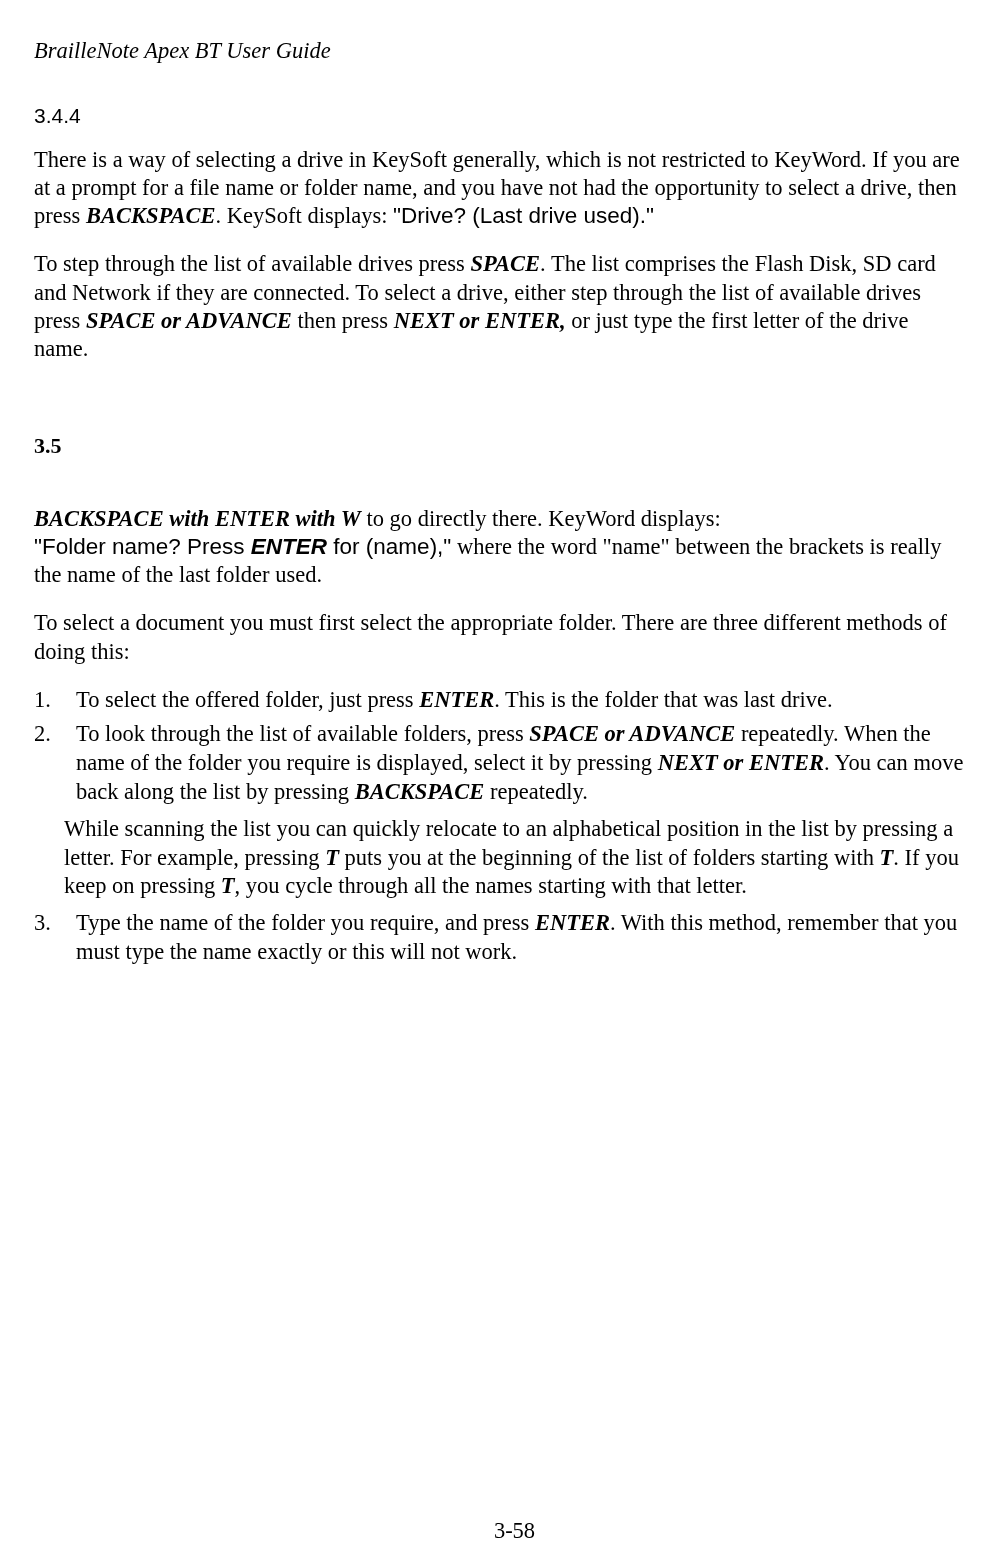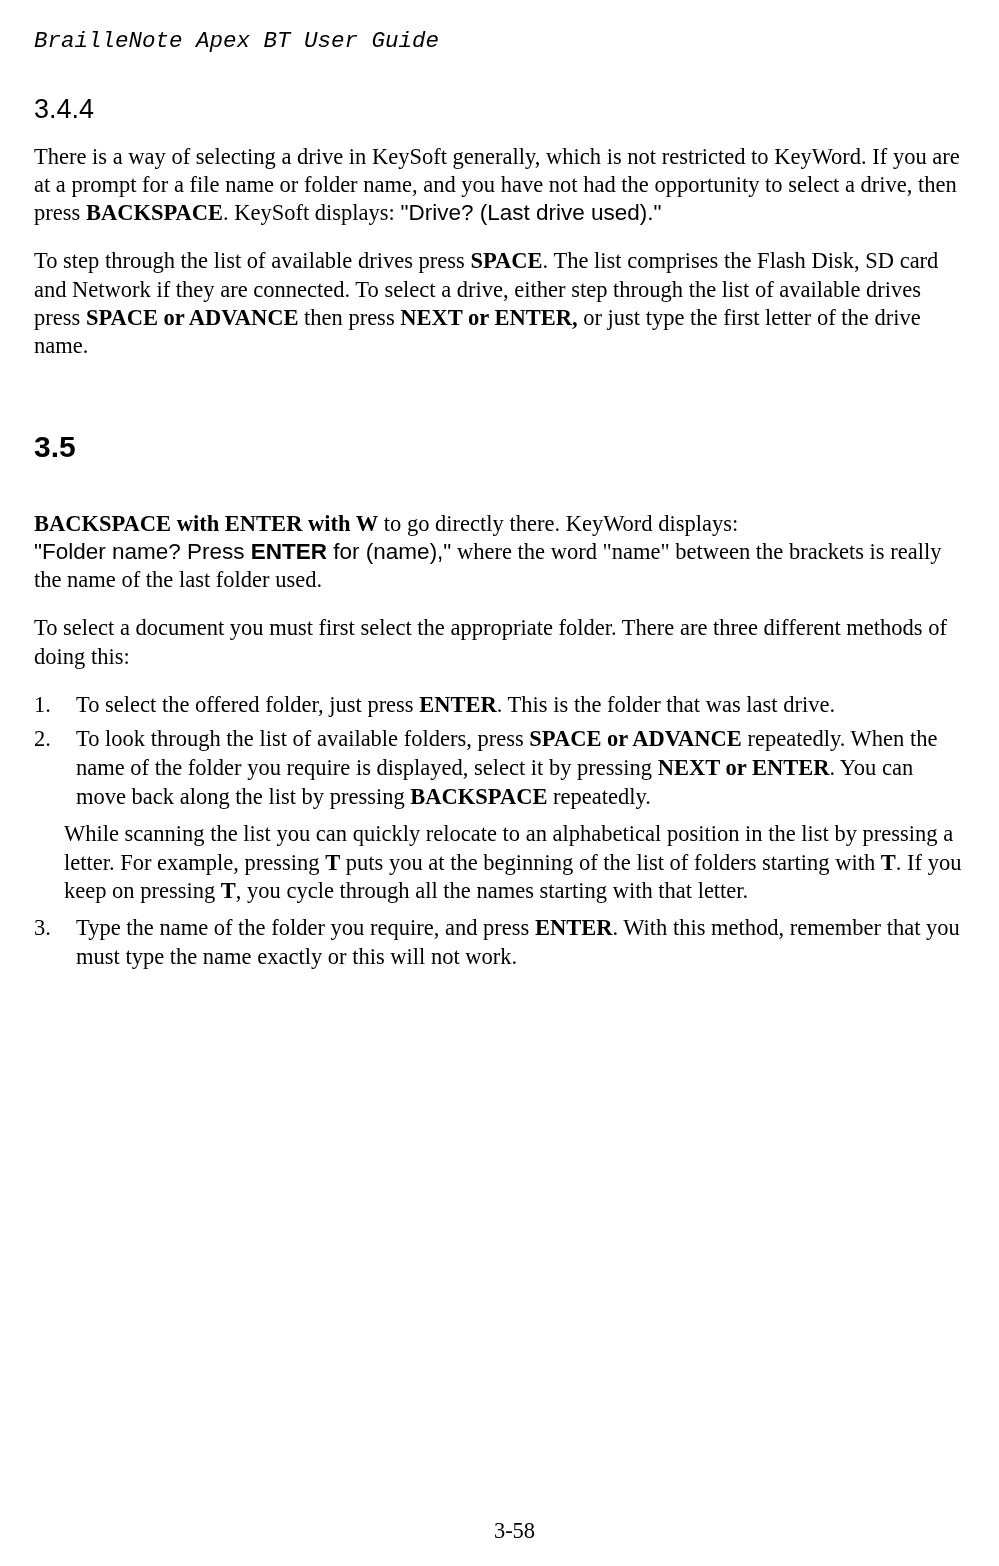--- a/index.html
+++ b/index.html
@@ -7,46 +7,47 @@
       width: 999px;
       height: 1566px;
       background: #fff;
       font-family: "Times New Roman", Times, serif;
       color: #000;
       padding: 28px 34px 0 34px;
       position: relative;
     }
     .header-title {
       font-style: italic;
-      font-family: Liberation Mono, monospace;
+      font-family: Liberation Serif, serif;
       font-size: 22.5px;
       margin-bottom: 40px;
+      margin-top: 10px;
     }
     .h3 {
       font-family: Arial, Helvetica, sans-serif;
-      font-size: 27px;
+      font-size: 21px;
       margin-bottom: 18px;
       display: flex;
     }
     .h3 .num { min-width: 118px; }
     .h2 {
-      font-family: Liberation Sans, sans-serif;
+      font-family: Liberation Serif, serif;
       font-weight: bold;
-      font-size: 30px;
+      font-size: 22px;
       margin-top: 70px;
       margin-bottom: 18px;
       display: flex;
     }
     .h2 .num { min-width: 118px; }
     p {
       font-size: 22.5px;
       line-height: 1.25;
       margin-bottom: 20px;
     }
-    .bi { font-weight: bold; }
+    .bi { font-weight: bold; font-style: italic; }
     .arial { font-family: Arial, Helvetica, sans-serif; }
     ol {
       list-style: none;
       padding-left: 0;
       counter-reset: item;
     }
     ol > li {
       font-size: 22.5px;
       line-height: 1.28;
       padding-left: 42px;

